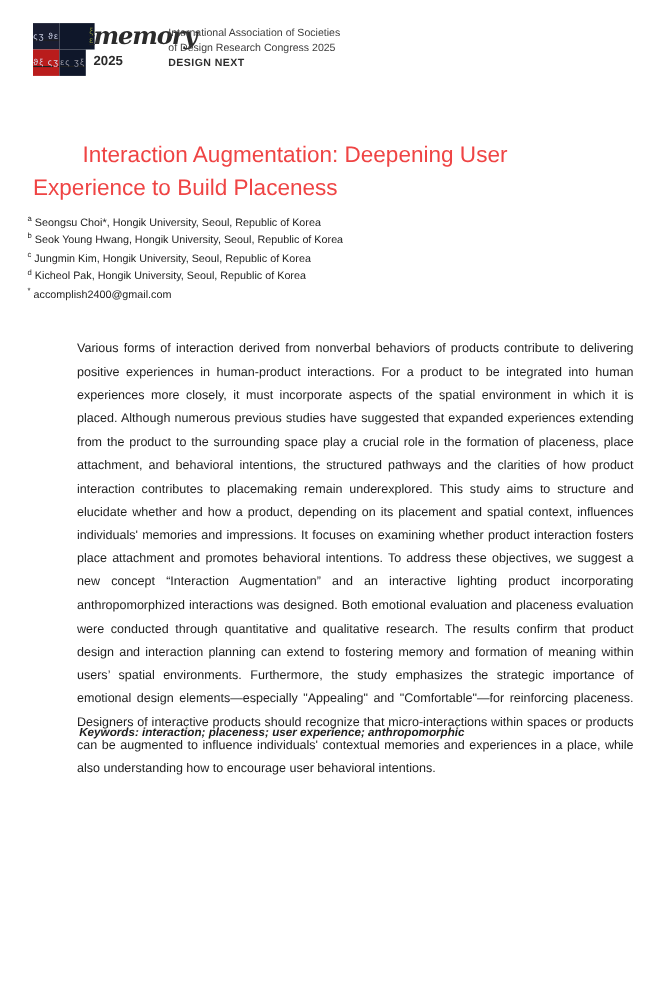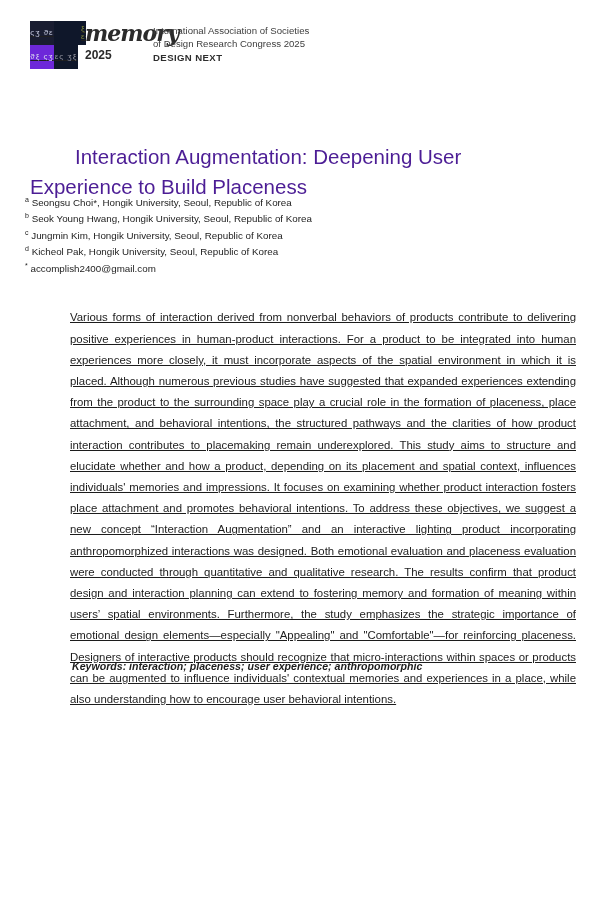--- a/index.html
+++ b/index.html
@@ -11,46 +11,45 @@
     font-family:"Liberation Sans", sans-serif;
     color:#1f1f1f;
   }
 
   
   .header{position:absolute;left:30px;top:21px;right:34px;display:flex;align-items:flex-start;}
   .logo-grid{width:48px;height:48px;display:grid;grid-template-columns:24px 24px;grid-template-rows:24px 24px;flex:0 0 auto;text-decoration:underline;}
   .logo-cell{display:flex;align-items:center;justify-content:center;font-size:8px;line-height:8px;letter-spacing:1px;overflow:hidden;}
   .cell-tl{background:#191d31;color:#c9cde2;}
   .cell-tr{background:#0f172a;color:#80893a;padding-left:32px;}
-  .cell-bl{background:#6d28d9;color:#d9dcef;}
+  .cell-bl{background:#b91c1c;color:#d9dcef;}
   .cell-br{background:#0f172a;color:#9a9aa5;}
   .logo-wordmark{margin-left:7px;flex:0 0 auto;width:54px;}
   .brand{font-family:"DejaVu Serif", serif;font-style:italic;font-weight:bold;font-size:22px;line-height:24px;color:#2b2b2b;letter-spacing:-1px;}
   .brand-year{font-family:"Liberation Sans", sans-serif;font-size:12px;font-weight:bold;color:#2b2b2b;line-height:14px;margin-top:3px;}
   .org-block{margin-left:14px;font-size:9.6px;line-height:12.5px;color:#3d3d3d;padding-top:4px;}
   .org-tagline{font-weight:bold;color:#2e2e2e;letter-spacing:.4px;margin-top:2px;}
   .venue-block{margin-left:auto;text-align:right;font-size:10.3px;line-height:14.5px;color:#4a4a4a;padding-top:12px;}
 
   
   .title{
-    position:absolute;left:30px;top:128px;width:494px;
-    font-size:20.5px;line-height:30px;color:#4c1d95;
+    position:absolute;left:30px;top:112px;width:494px;
+    font-size:20.5px;line-height:30px;color:#ef4444;
     text-indent:45px;font-weight:normal;
   }
 
   
   .authors{position:absolute;left:25px;top:195px;font-size:9.8px;line-height:16.4px;color:#1c1c1c;}
   .author-line sup{font-size:7px;vertical-align:super;line-height:0;}
 
   
   .abstract{
     position:absolute;left:70px;top:296px;width:506px;
     font-size:11.4px;line-height:21.2px;color:#1c1c1c;
     text-align:justify;
-    text-decoration:underline;
   }
 
   
   .keywords{
     position:absolute;left:72px;top:660px;width:500px;
     font-size:10.6px;font-weight:bold;font-style:italic;color:#1c1c1c;
   }
 
   
   .footer{

